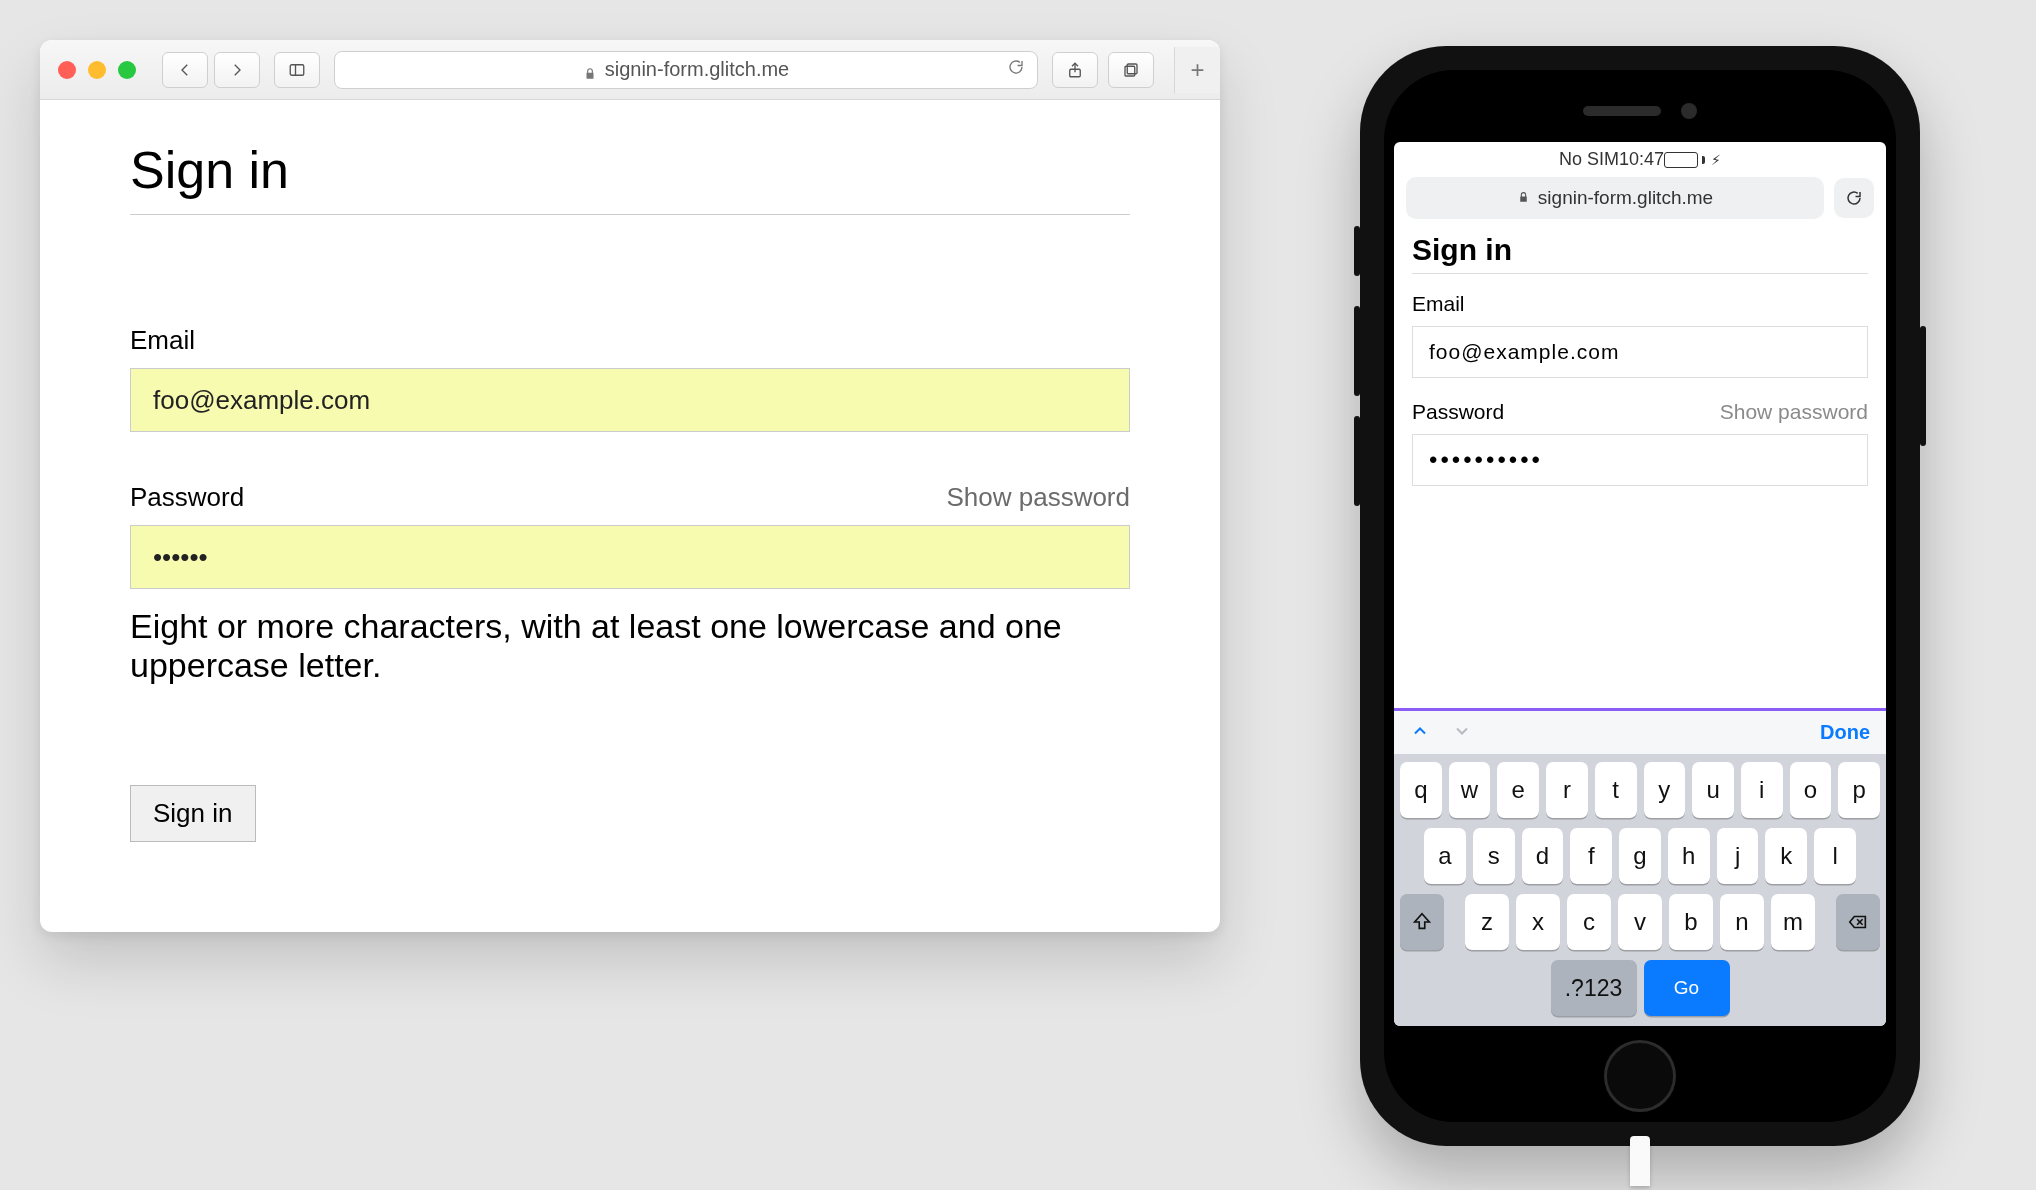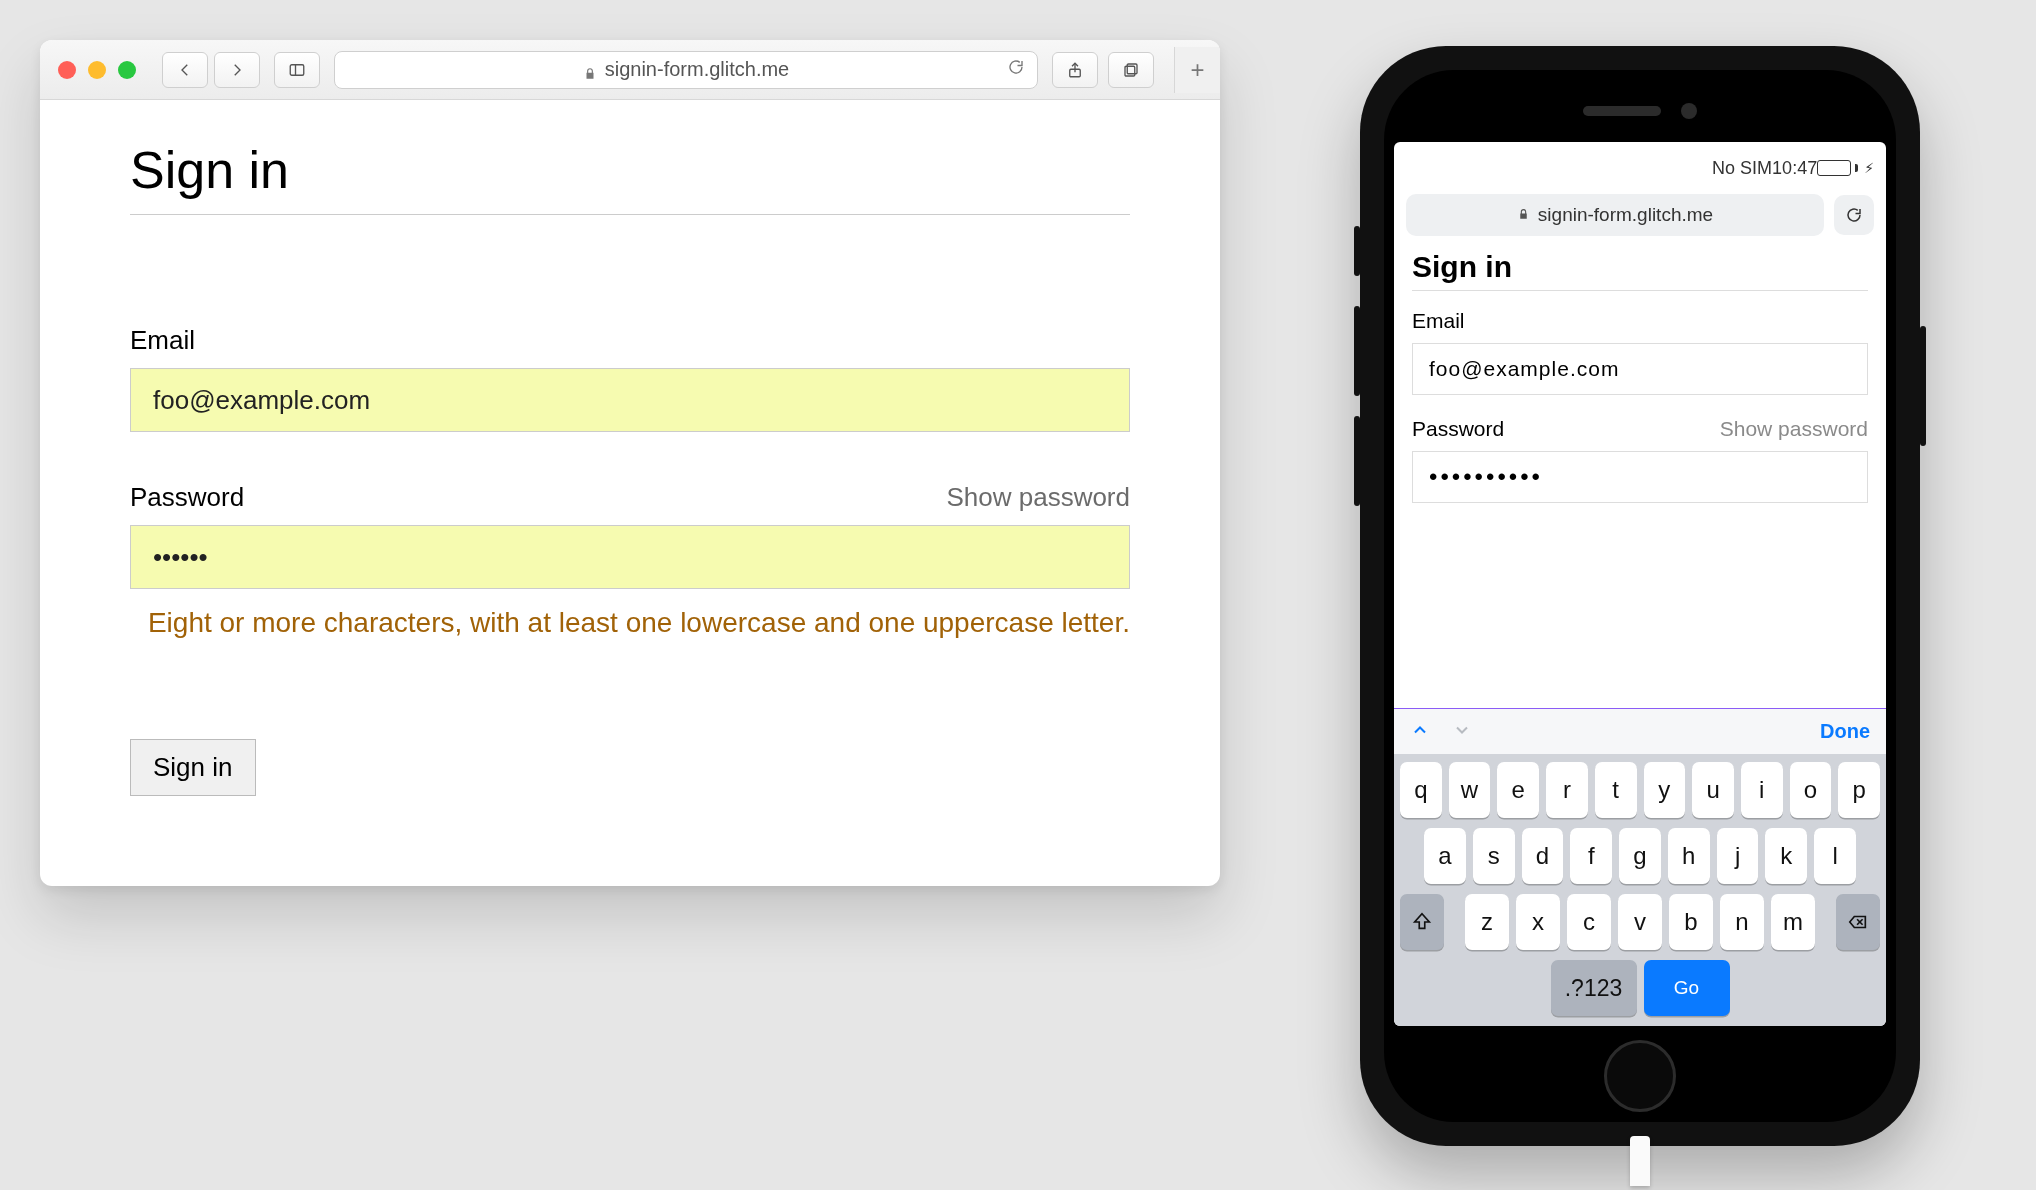--- a/index.html
+++ b/index.html
@@ -64,21 +64,21 @@
   }
   .title-rule{ border:none; border-top:1px solid #ccc; margin-bottom: 110px; }
   .field-label{ font-size:26px; margin-bottom:12px; display:block; }
   .pw-row{ display:flex; justify-content:space-between; align-items:flex-end; margin-bottom:12px;}
   .show-pw{ font-size:26px; color:#6b6b6b; cursor:pointer; }
   .text-input{
     width:100%; height:64px; border:1px solid #ccc; font-size:26px;
     padding: 0 22px; background:#f6fbb0; color:#222;
   }
   .field-block{ margin-bottom:50px; }
-  .hint{ font-size:28px; color:#a16207; margin-top:18px;text-align:right; }
+  .hint{ font-size:34px; color:#000000; margin-top:18px; }
   .signin-btn{
     margin-top:50px; font-size:26px; padding:12px 22px;
     border:1px solid #bbb; background:#f0f0f0; cursor:pointer;
   }
 
   
   .iphone{
     width: 560px; height: 1100px; background:#111; border-radius:86px;
     padding: 24px; position:relative; box-shadow: 0 30px 60px rgba(0,0,0,.25);
     margin-top: 6px;
@@ -92,22 +92,22 @@
     width:100%; height:100%; background:#000; border-radius:70px; padding:10px;
     display:flex; flex-direction:column;
   }
   .speaker-row{ height:62px; display:flex; align-items:center; justify-content:center; gap:20px;}
   .speaker{ width:78px; height:10px; background:#2b2b2b; border-radius:6px;}
   .cam{ width:16px;height:16px;border-radius:50%;background:#2b2b2b;}
   .screen{
     flex:1; background:#fff; border-radius:6px; overflow:hidden; display:flex; flex-direction:column;
   }
   .status-bar{
-    height:52px; display:flex; align-items:center; justify-content:flex-end;
-    padding:0 12px; font-size:18px; color:#333;
+    height:35px; display:flex; align-items:center; justify-content:center;
+    padding:0 0; font-size:18px; color:#333;
   }
   .battery{ display:flex; align-items:center; gap:4px; }
   .batt-body{ width:34px;height:16px;border:1.5px solid #333;border-radius:3px;position:relative;padding:2px;}
   .batt-fill{ background:#34c759; width:80%; height:100%; border-radius:1px;}
   .batt-tip{ width:3px;height:8px;background:#333;border-radius:0 2px 2px 0;}
   .bolt{font-size:14px;color:#333;margin-left:2px;}
 
   .m-addr-row{ display:flex; gap:10px; padding:0 12px 10px; align-items:center;}
   .m-addr{
     flex:1; height:42px; border-radius:10px; background:#eef0f2;
@@ -126,21 +126,21 @@
   .m-show-pw{ font-size:21px; color:#8a8a8a;}
   .m-input{
     width:100%; height:52px; border:1px solid #ddd; background:#fff;
     font-size:21px; padding:0 16px; letter-spacing:1px;
   }
   .m-hint{ font-size:18px; color:#333; margin-top:14px; line-height:1.35;}
   .m-field-block{ margin-bottom:22px;}
 
   
   .kb-acc{
-    height:46px; background:#f6f7f9; border-top:1px solid #8b5cf6;
+    height:46px; background:#f6f7f9; border-top:3px solid #8b5cf6;
     display:flex;align-items:center;justify-content:space-between;padding:0 16px;
   }
   .kb-arrows{display:flex;gap:22px;}
   .kb-up svg,.kb-down svg{width:20px;height:20px;fill:none;stroke-width:2.4;}
   .kb-up svg{stroke:#0a7aff;} .kb-down svg{stroke:#b7bbc1;}
   .kb-done{color:#0a7aff;font-size:20px;font-weight:600;}
   .keyboard{ background:#d1d4da; padding:8px 6px 10px; display:flex; flex-direction:column; gap:10px;}
   .kb-row{ display:flex; gap:7px; justify-content:center;}
   .key{
     flex:1; max-width:44px; height:56px; background:#fff; border-radius:7px;

